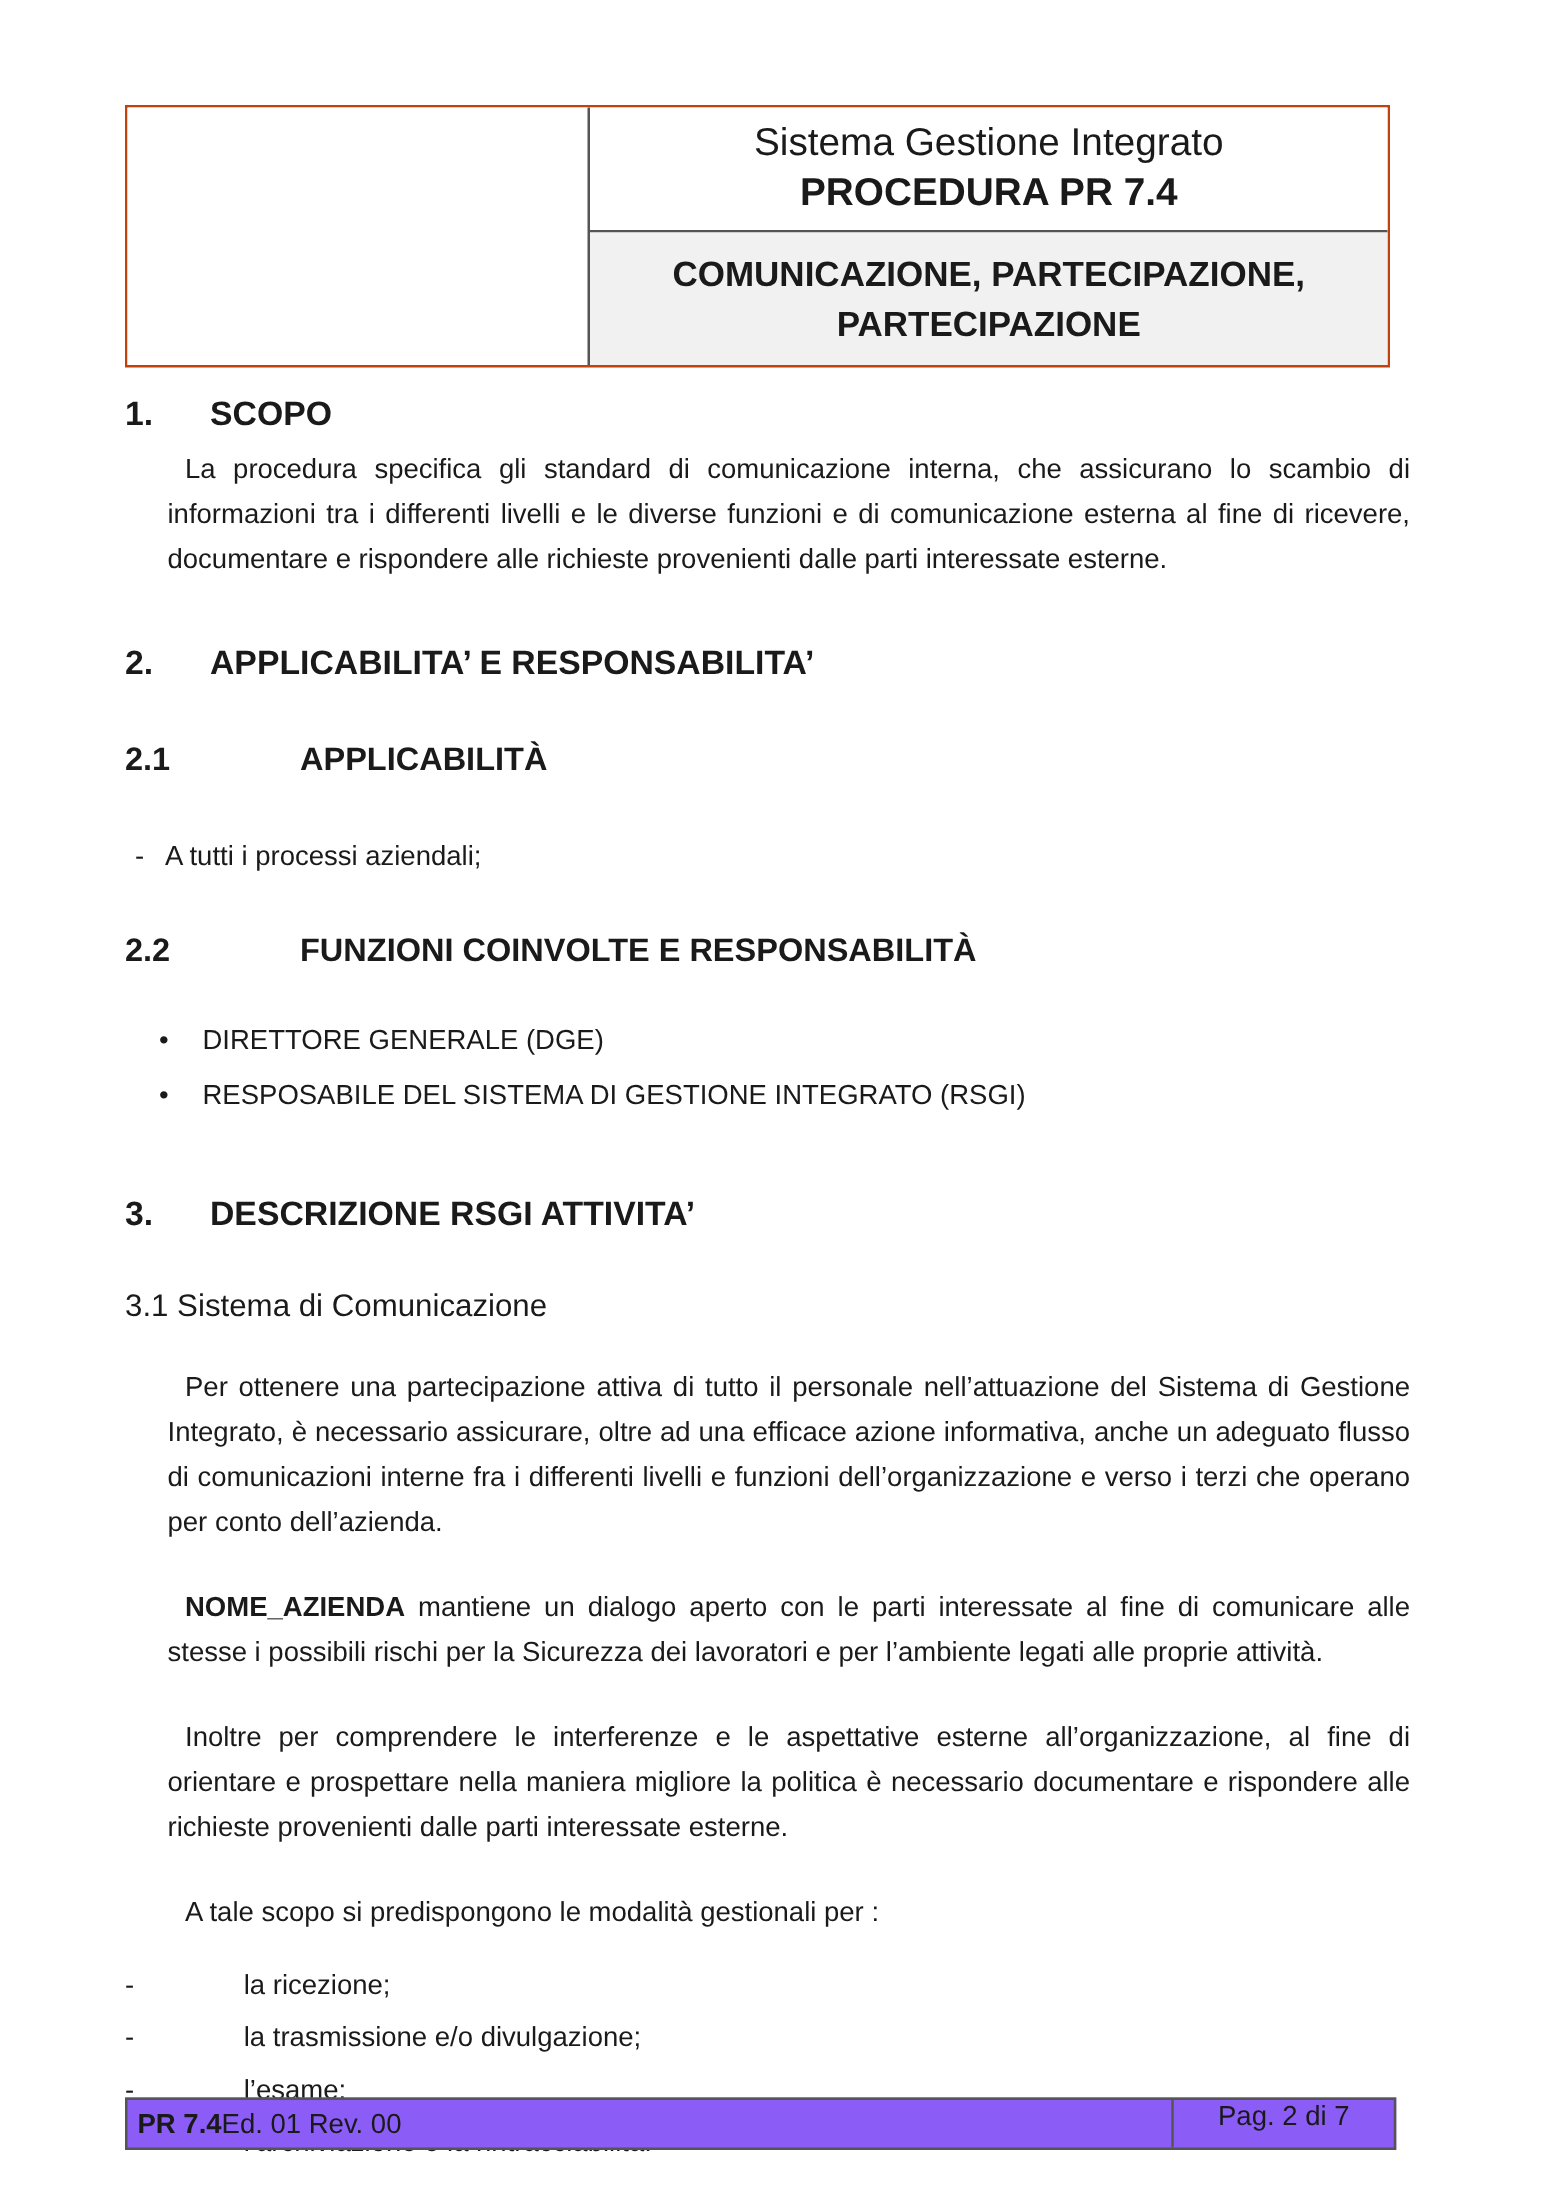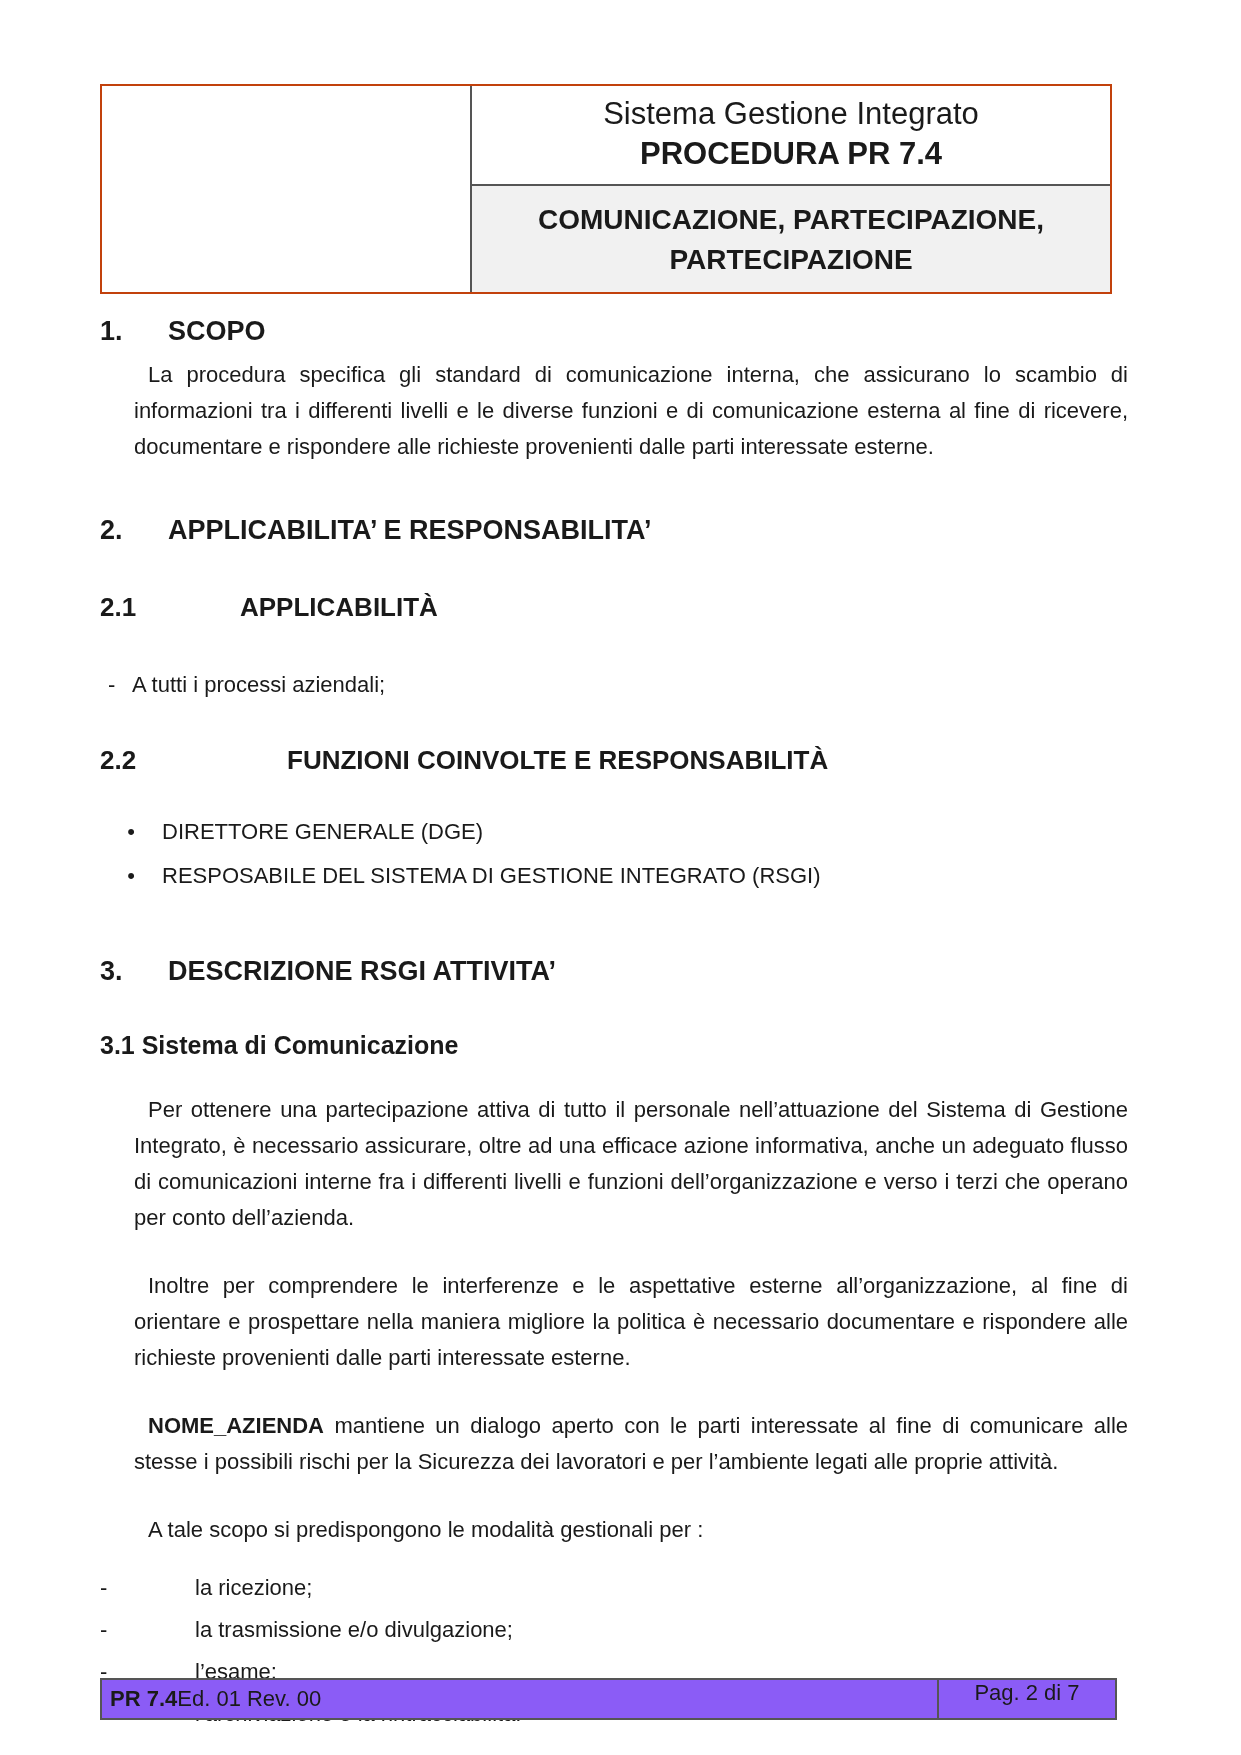--- a/index.html
+++ b/index.html
@@ -29,42 +29,42 @@
     display:flex;align-items:center;justify-content:center;
   }
   .header-subtitle{font-size:28px;font-weight:700;line-height:40px;}
 
   
   .h-num{display:flex;font-weight:700;}
   .h1{font-size:27px;margin-top:22px;}
   .h1 .num{width:68px;flex:none;}
   .h2{font-size:26px;}
   .h2 .num{width:140px;flex:none;}
-  .h31{font-size:25px;font-weight:700;}
+  .h31{font-size:25px;font-weight:400;}
 
   
   .para{
     font-size:22px;line-height:36px;text-align:justify;
     text-indent:14px;margin-top:10px;margin-left:34px;
   }
   .dash-row{display:flex;font-size:22px;line-height:36px;}
   .dash-row .dash{flex:none;}
   .single-dash{margin-top:44px;}
   .single-dash .dash{width:24px;margin-left:8px;}
   .modal-list .dash{width:95px;}
   .modal-list .dash-row{margin-top:6px;}
   .bullet-list{margin-top:38px;}
   .bullet-row{display:flex;font-size:22px;line-height:36px;margin-top:8px;}
   .bullet-row .bullet{width:34px;text-align:center;flex:none;margin-left:14px;}
   .bullet-row .bullet-text{margin-left:14px;}
   .bold{font-weight:700;}
 
   .mt-s2{margin-top:50px;}
   .mt-s21{margin-top:46px;}
-  .mt-s22{margin-top:42px;gap:47px;}
+  .mt-s22{margin-top:42px;}
   .mt-s3{margin-top:62px;}
   .mt-s31{margin-top:44px;}
   .mt-p{margin-top:32px;}
 
   
   .footer-table{
     position:absolute;left:100px;top:1678px;width:1013px;height:38px;
     display:flex;border:2px solid #555;background:#8b5cf6;
     font-size:22px;align-items:stretch;
   }
@@ -131,22 +131,22 @@
     </div>
 
     <div class="h-num h1 mt-s3">
       <span class="num">3.</span>
       <span>DESCRIZIONE RSGI ATTIVITA’</span>
     </div>
 
     <div class="h31 mt-s31">3.1 Sistema di Comunicazione</div>
 
     <p class="para mt-p">Per ottenere una partecipazione attiva di tutto il personale nell’attuazione del Sistema di Gestione Integrato, è necessario assicurare, oltre ad una efficace azione informativa, anche un adeguato flusso di comunicazioni interne fra i differenti livelli e funzioni dell’organizzazione e verso i terzi che operano per conto dell’azienda.</p>
+    <p class="para mt-p"><span class="bold">NOME_AZIENDA</span><span> mantiene un dialogo aperto con le parti interessate al fine di comunicare alle stesse i possibili rischi per la Sicurezza dei lavoratori e per l’ambiente legati alle proprie attività.</span></p>
     <p class="para mt-p">Inoltre per comprendere le interferenze e le aspettative esterne all’organizzazione, al fine di orientare e prospettare nella maniera migliore la politica è necessario documentare e rispondere alle richieste provenienti dalle parti interessate esterne.</p>
-    <p class="para mt-p"><span class="bold">NOME_AZIENDA</span><span> mantiene un dialogo aperto con le parti interessate al fine di comunicare alle stesse i possibili rischi per la Sicurezza dei lavoratori e per l’ambiente legati alle proprie attività.</span></p>
 
     <p class="para mt-p">A tale scopo si predispongono le modalità gestionali per :</p>
     <div class="modal-list">
       <div class="dash-row">
         <span class="dash">-</span>
         <span>la ricezione;</span>
       </div>
       <div class="dash-row">
         <span class="dash">-</span>
         <span>la trasmissione e/o divulgazione;</span>

